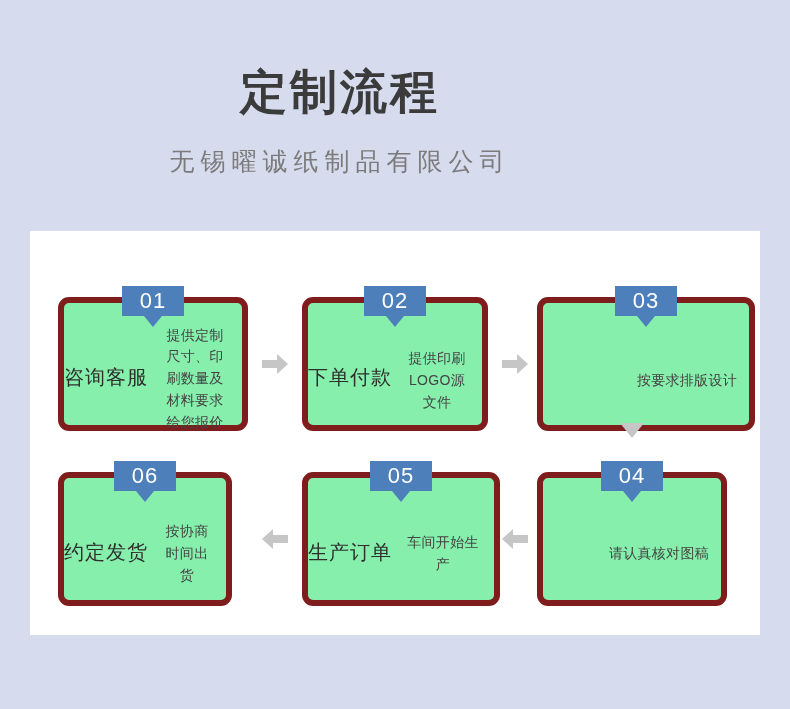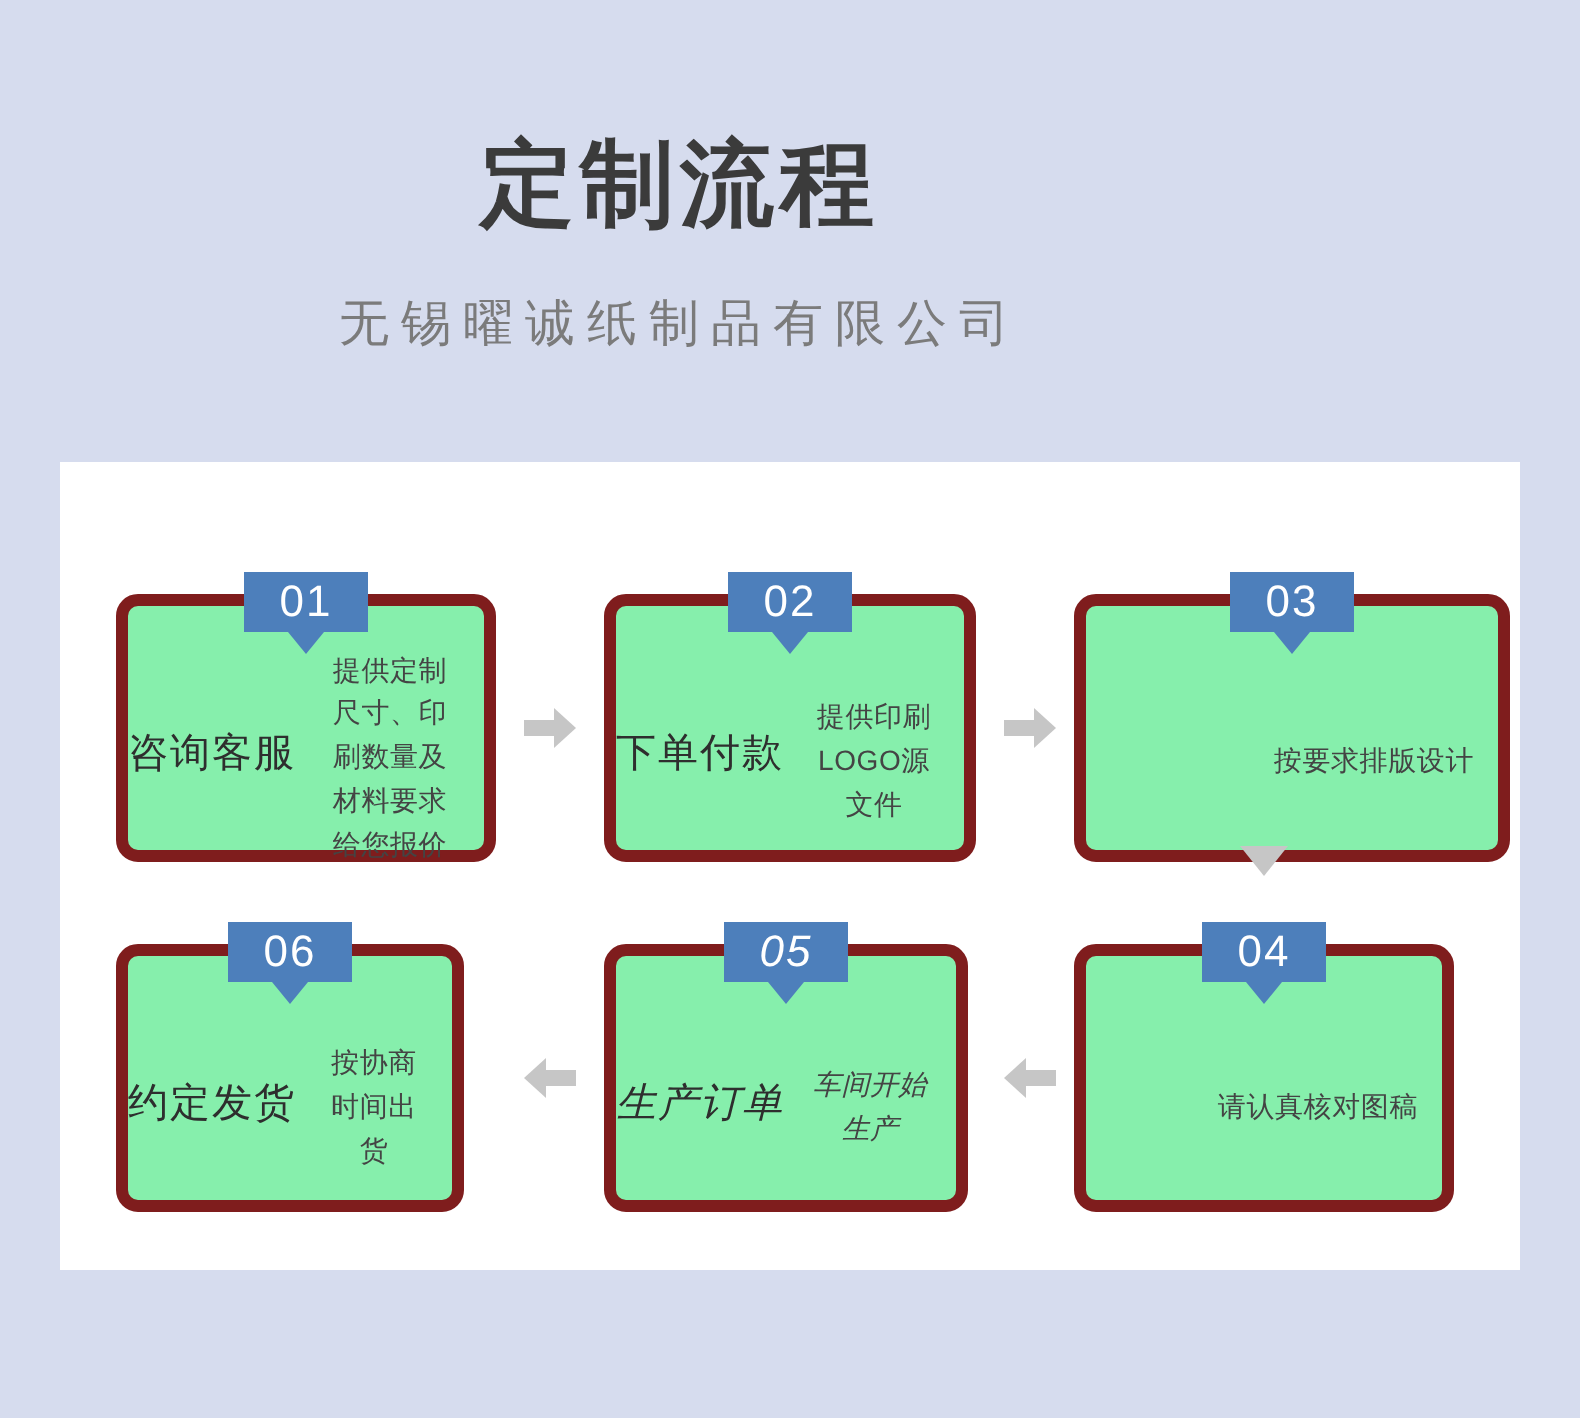--- a/index.html
+++ b/index.html
@@ -212,21 +212,21 @@
       <div class="step-inner">
         <div class="step-desc">请认真核对图稿</div>
       </div>
     </div>
 
     <div class="arrow-h left" style="left:472px; top:298px;">
       <span class="shaft"></span>
         <span class="head"></span>
     </div>
 
-    <div class="step" style="left:272px; top:241px; width:182px; height:134px;font-style:italic;">
+    <div class="step" style="left:272px; top:241px; width:198px; height:134px;">
       <div class="badge">05</div>
       <div class="step-inner">
         <div class="step-title">生产订单</div>
         <div class="step-desc">车间开始生产</div>
       </div>
     </div>
 
     <div class="arrow-h left" style="left:232px; top:298px;">
       <span class="shaft"></span>
         <span class="head"></span>

